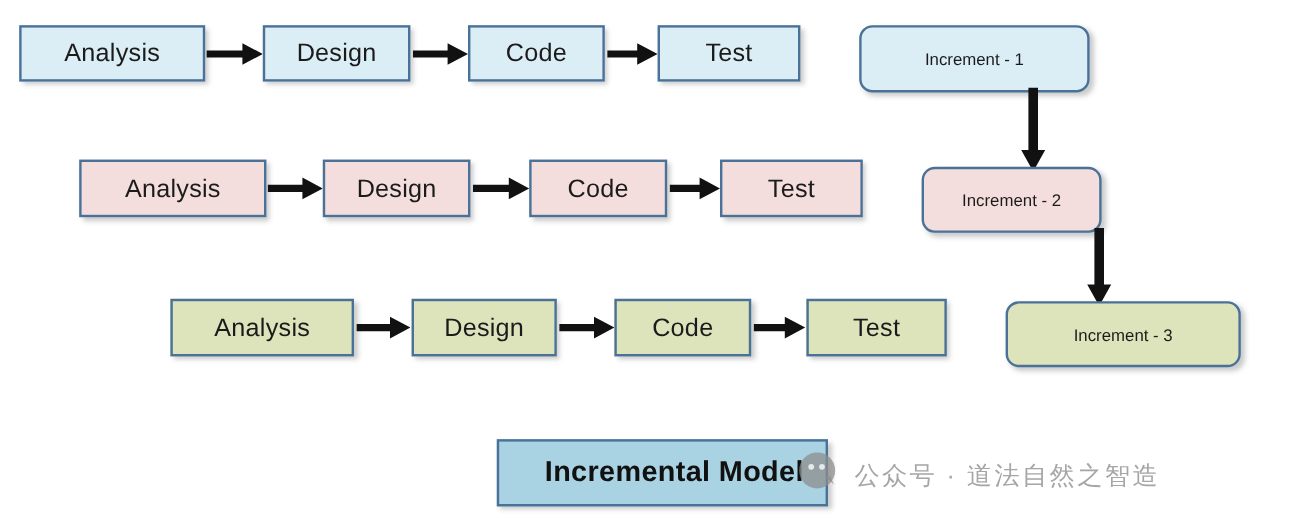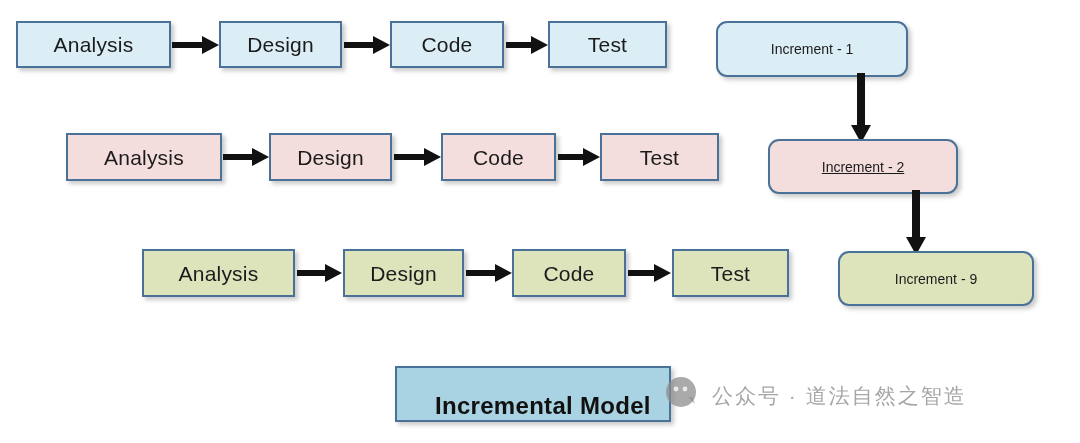--- a/index.html
+++ b/index.html
@@ -186,31 +186,31 @@
   <div class="pbox fill-olive" style="left:672px; top:249px; width:117px; height:48px;">Test</div>
 
   <div class="ibox fill-blue" style="left:716px; top:21px; width:192px; height:56px;">Increment - 1</div>
 
   <div class="varrow" style="left:850px; top:73px; height:70px;">
     <svg width="22" height="70" viewBox="0 0 22 70">
       <path d="M7 0 H15 V52 H21 L11 70 L1 52 H7 Z" fill="#111111"></path>
     </svg>
   </div>
 
-  <div class="ibox fill-pink" style="left:768px; top:139px; width:190px; height:55px;text-decoration:underline;">Increment - 2</div>
+  <div class="ibox fill-pink" style="left:768px; top:139px; width:150px; height:55px;">Increment - 2</div>
 
   <div class="varrow" style="left:905px; top:190px; height:65px;">
     <svg width="22" height="65" viewBox="0 0 22 65">
       <path d="M7 0 H15 V47 H21 L11 65 L1 47 H7 Z" fill="#111111"></path>
     </svg>
   </div>
 
-  <div class="ibox fill-olive" style="left:838px; top:251px; width:196px; height:55px;">Increment - 9</div>
-
-  <div class="titlebox" style="left:395px; top:366px; width:276px; height:56px;align-items:flex-end;">
+  <div class="ibox fill-olive" style="left:838px; top:251px; width:196px; height:55px;">Increment - 3</div>
+
+  <div class="titlebox" style="left:414px; top:366px; width:276px; height:56px;">
     <span>Incremental Model</span>
   </div>
 
   <div class="watermark" style="left:662px; top:373px;">
     <span class="wm-logo">
       <svg width="40" height="40" viewBox="0 0 40 40">
         <circle cx="19" cy="19" r="15" fill="#8d8d8d" opacity="0.75"></circle>
         <path d="M26 24 L33 31 L30 24 Z" fill="#8d8d8d" opacity="0.75"></path>
         <circle cx="14" cy="16" r="2.4" fill="#e9e9e9"></circle>
         <circle cx="23" cy="16" r="2.4" fill="#e9e9e9"></circle>

